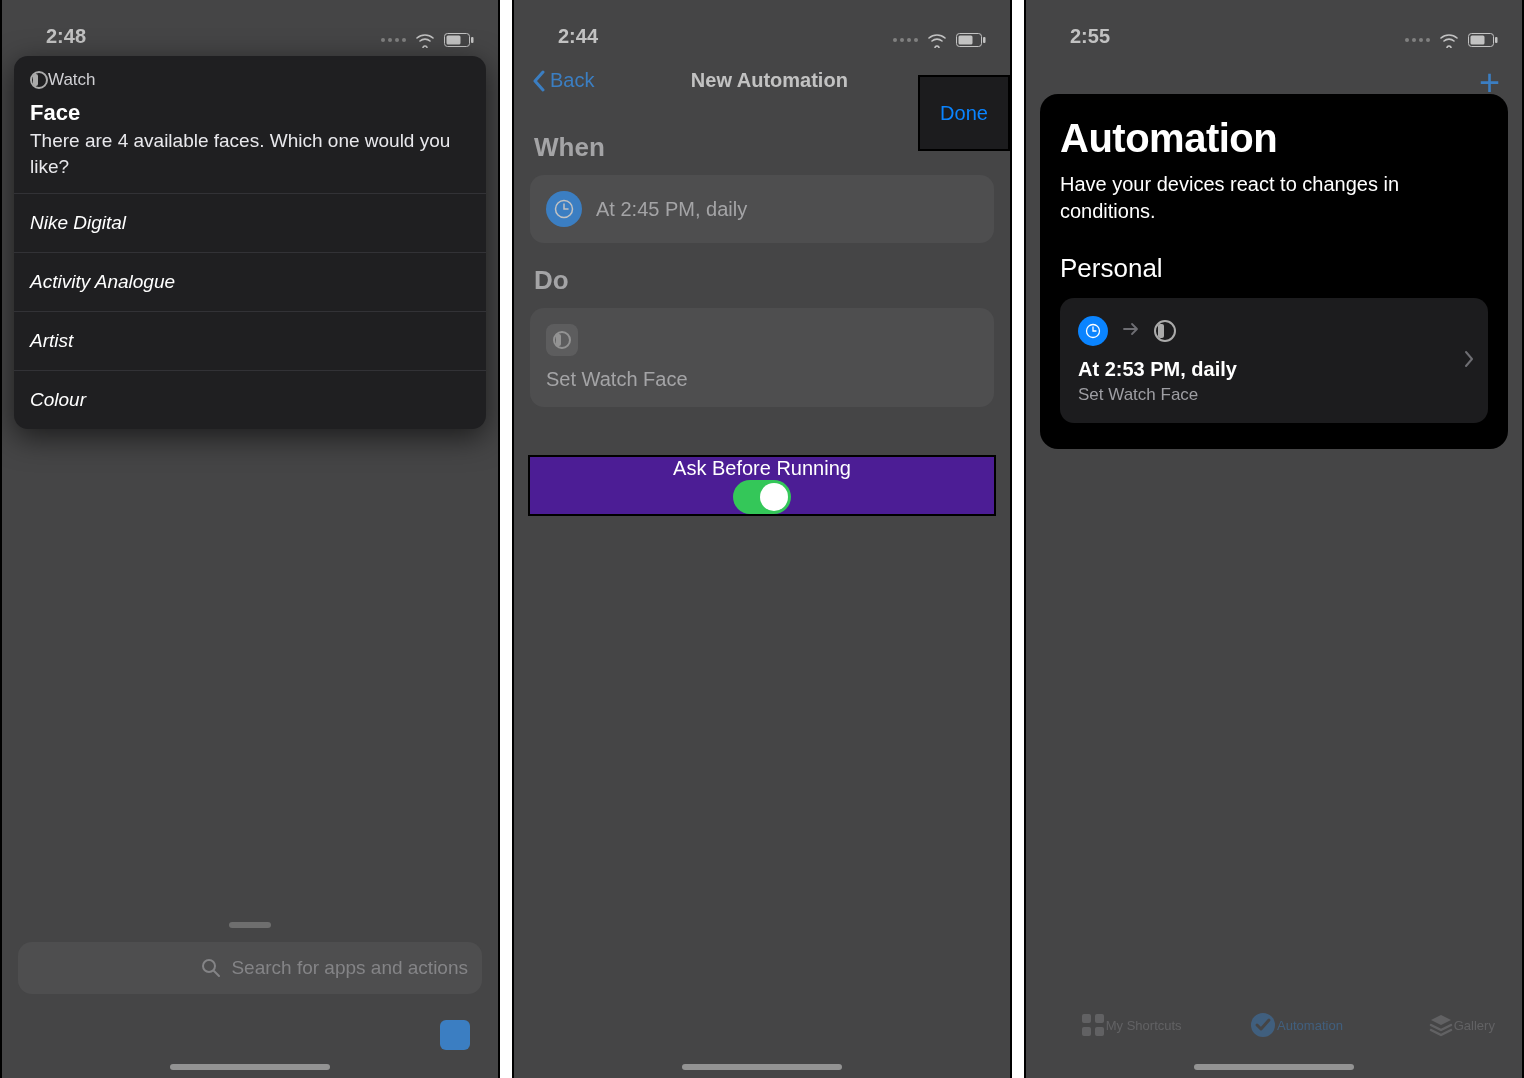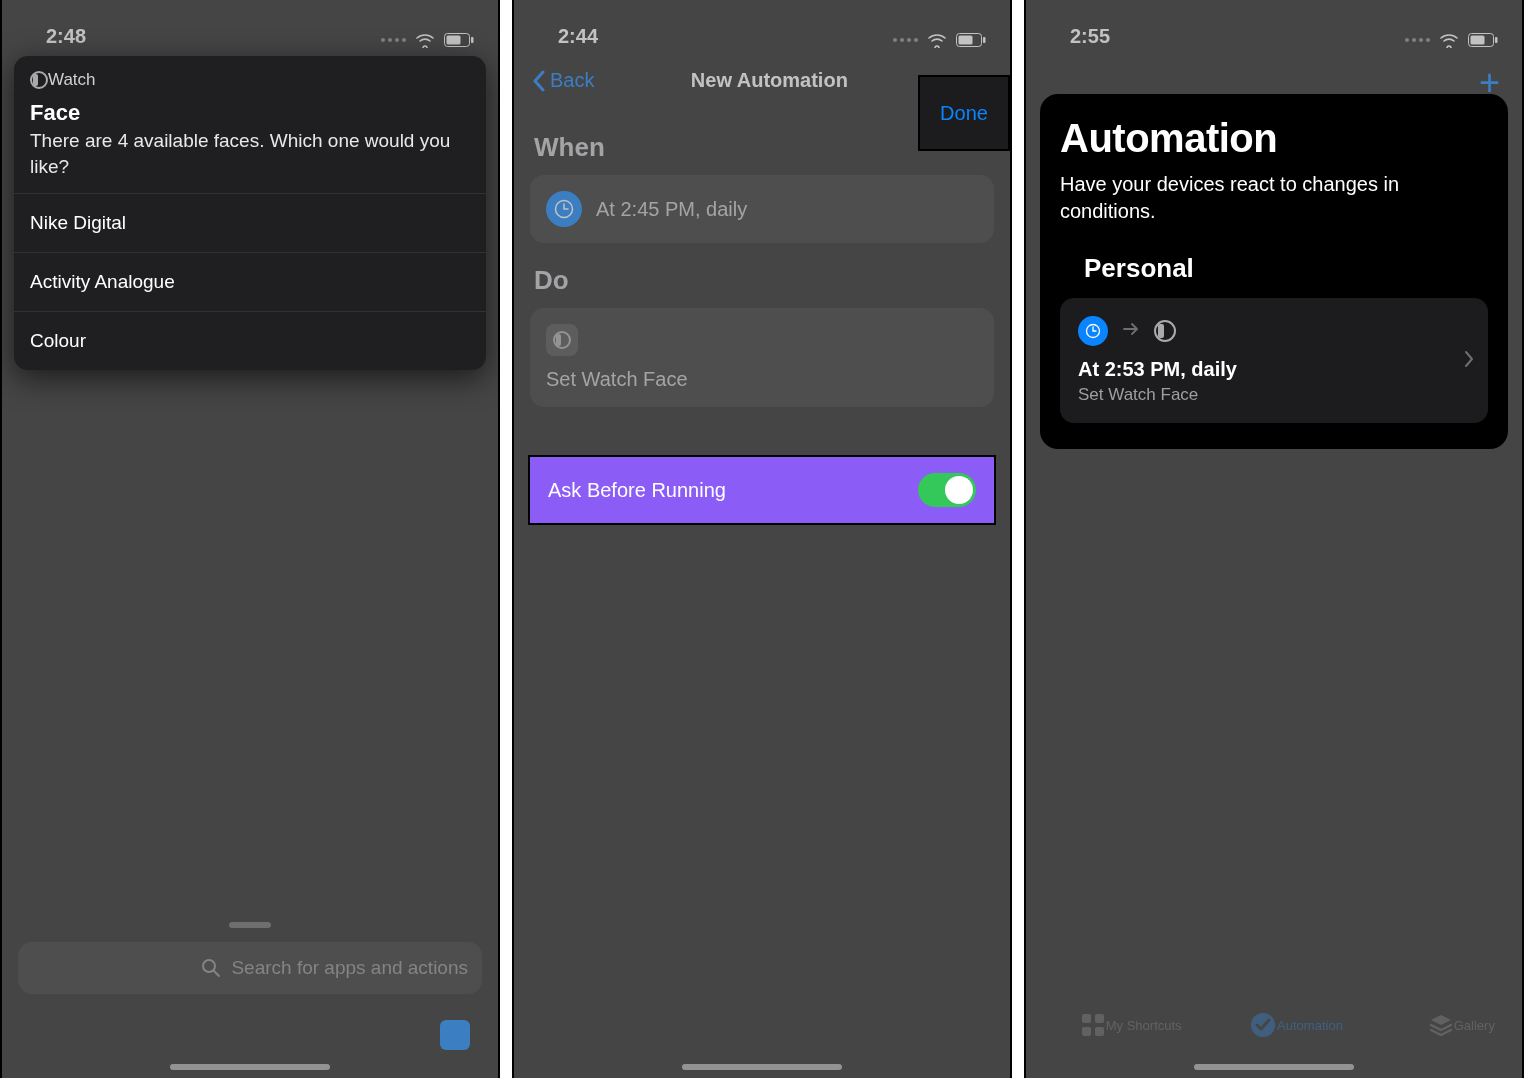--- a/index.html
+++ b/index.html
@@ -24,45 +24,45 @@
   .section-h { color:#c8c8cc; font-size:26px; font-weight:700; padding: 22px 20px 12px; }
   
   .card { background:#2c2c2e; border-radius:14px; margin:0 16px; padding:16px; display:flex; align-items:center; gap:14px; }
   .card .clock-badge { width:36px; height:36px; border-radius:18px; background:#0a84ff; display:flex; align-items:center; justify-content:center; color:#fff; }
   .card .text { color:#c8c8cc; font-size:20px; }
   
   .do-card { background:#2c2c2e; border-radius:14px; margin:0 16px; padding:16px; }
   .do-card .icon-box { width:32px; height:32px; border-radius:8px; background:#48484a; display:flex; align-items:center; justify-content:center; margin-bottom:12px; }
   .do-card .label { color:#c8c8cc; font-size:20px; }
   
-  .ask-row { background:#8b5cf6; border:2px solid #000; margin:48px 14px 0; padding:16px 18px; display:flex; align-items:center; justify-content:space-between; position:relative; z-index:5; }
+  .ask-row { background:#4c1d95; border:2px solid #000; margin:48px 14px 0; padding:0 18px; display:flex; align-items:center; justify-content:space-between; position:relative; z-index:5;flex-direction:column; }
   .ask-row .lbl { color:#fff; font-size:20px; }
   .toggle { width:58px; height:34px; border-radius:17px; background:#34c759; position:relative; }
   .toggle::after { content:""; position:absolute; right:3px; top:3px; width:28px; height:28px; border-radius:50%; background:#fff; }
   
   .done-highlight { position:absolute; top:62px; right:0; width:92px; height:76px; border:2px solid #000; background:#1c1c1e; display:flex; align-items:center; justify-content:center; z-index:5;margin-top:13px; }
   .done-highlight span { color:#0a84ff; font-size:20px; }
   
   .popup { position:absolute; top:56px; left:12px; right:12px; background:#1f1f21; border-radius:14px; z-index:5; overflow:hidden; box-shadow:0 8px 30px rgba(0,0,0,0.6); }
   .popup-header { padding:14px 16px 4px; color:#d0d0d4; display:flex; align-items:center; gap:0; font-size:17px; }
   .popup-title { padding:6px 16px 2px; font-size:22px; font-weight:700; color:#fff; }
   .popup-sub { padding:0 16px 14px; font-size:19px; color:#e8e8ec; line-height:1.35; }
-  .option { padding:18px 16px; color:#fff; font-size:19px; border-top:1px solid #323236; }
+  .option { padding:18px 16px; color:#fff; font-size:19px; border-top:1px solid #323236;font-style:italic; }
   
   .search-wrap { position:absolute; left:16px; right:16px; bottom:84px; background:#2c2c2e; border-radius:14px; height:52px; display:flex; align-items:center; padding:0 14px; gap:10px;justify-content:flex-end; }
   .search-wrap svg { flex:none; }
   .search-wrap .ph { color:#8e8e93; font-size:19px; }
   .pill { position:absolute; left:50%; transform:translateX(-50%); bottom:150px; width:42px; height:6px; border-radius:3px; background:#666; }
   .blue-square { position:absolute; right:28px; bottom:28px; width:30px; height:30px; border-radius:6px; background:#0a84ff; }
   
   .plus-btn { position:absolute; top:62px; right:22px; color:#0a84ff; font-size:36px; font-weight:300; }
   .black-card { position:absolute; top:94px; left:14px; right:14px; background:#000; border-radius:18px; padding:22px 20px 26px; z-index:5; }
   .black-card h1 { color:#fff; font-size:40px; font-weight:800; margin-bottom:10px; letter-spacing:-0.5px; }
   .black-card .desc { color:#fff; font-size:20px; line-height:1.35; margin-bottom:28px; }
-  .black-card h2 { color:#fff; font-size:26px; font-weight:700; margin-bottom:14px;margin-left:24px; }
+  .black-card h2 { color:#fff; font-size:26px; font-weight:400; margin-bottom:14px; }
   .auto-item { background:#1c1c1e; border-radius:14px; padding:18px; position:relative; }
   .auto-item .line1 { display:flex; align-items:center; gap:14px; margin-bottom:12px; }
   .auto-item .chevron { position:absolute; right:14px; top:50%; transform:translateY(-50%); color:#6e6e73; }
   .auto-item .t { color:#fff; font-size:20px; font-weight:600; }
   .auto-item .s { color:#9e9ea3; font-size:17px; margin-top:4px; }
   .clock-small { width:30px; height:30px; border-radius:15px; background:#0a84ff; display:flex; align-items:center; justify-content:center; }
   .arrow-sm { color:#6e6e73; }
   .watch-ring { width:22px; height:22px; border:2px solid #aaa; border-radius:50%; position:relative; }
   .watch-ring::after { content:""; position:absolute; top:2px; left:2px; width:6px; height:14px; background:#aaa; border-radius:2px; }
   .watch-ring-sm { width:18px; height:18px; border:2px solid #aaa; border-radius:50%; position:relative; }
@@ -106,20 +106,21 @@
 
     <div class="popup">
       <div class="popup-header">
         <span class="watch-ring-sm"></span>
         <span>Watch</span>
       </div>
       <div class="popup-title">Face</div>
       <div class="popup-sub">There are 4 available faces. Which one would you like?</div>
       <div class="option">Nike Digital</div>
       <div class="option">Activity Analogue</div>
+      <div class="option">Artist</div>
       <div class="option">Colour</div>
     </div>
 
     <div class="pill"></div>
     <div class="search-wrap">
       <svg width="20" height="20" viewBox="0 0 20 20">
           <circle cx="8" cy="8" r="6" stroke="#8e8e93" stroke-width="2" fill="none"></circle>
           <line x1="13" y1="13" x2="18" y2="18" stroke="#8e8e93" stroke-width="2" stroke-linecap="round"></line>
         </svg>
       <span class="ph">Search for apps and actions</span>

